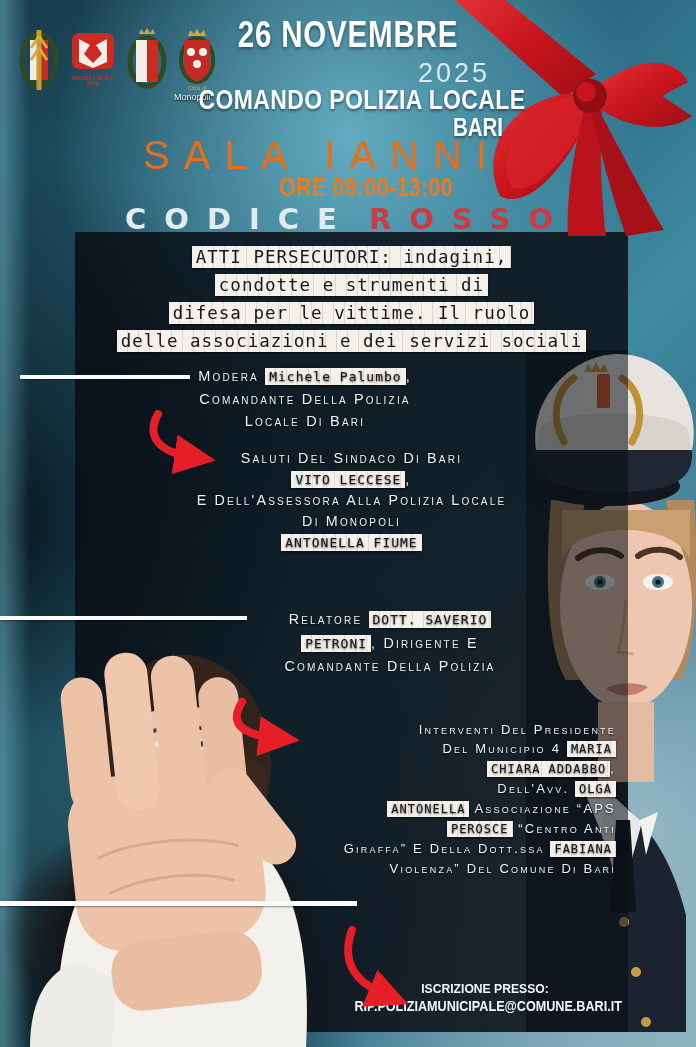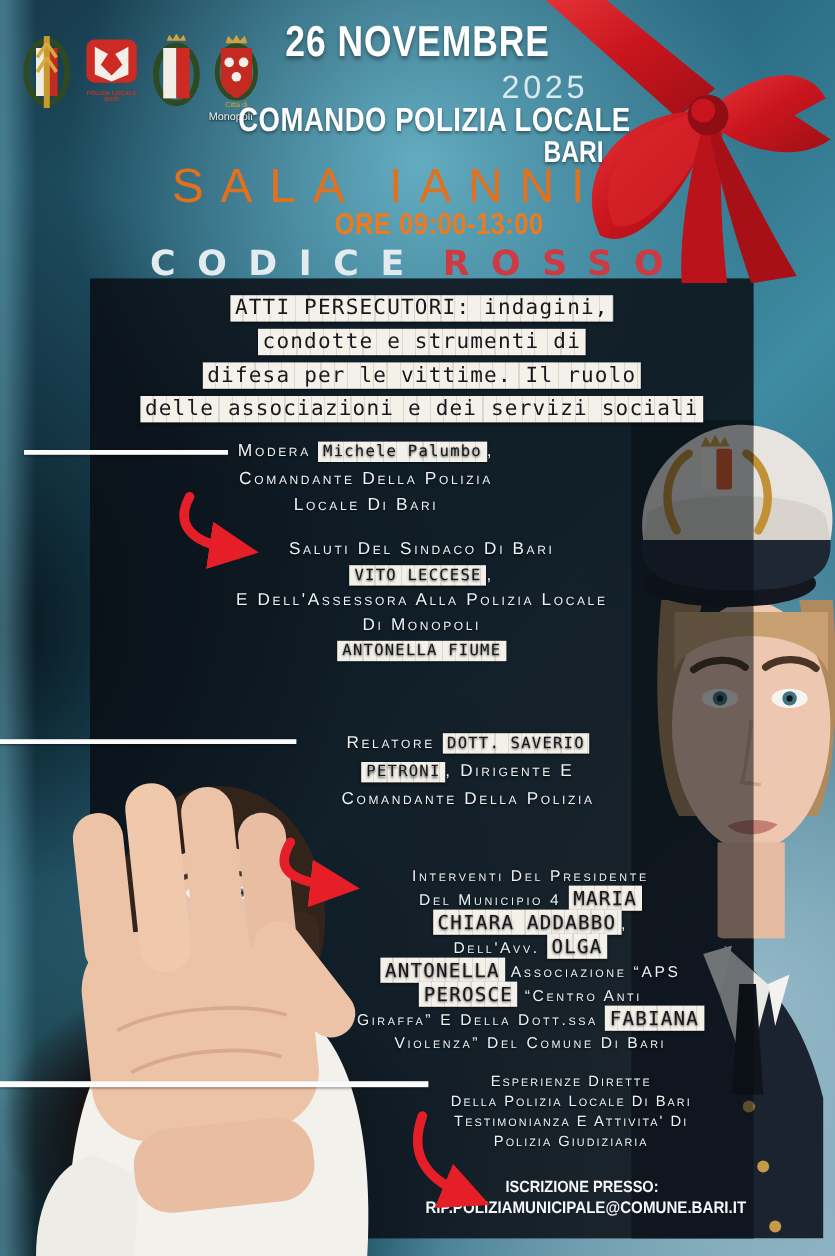--- a/index.html
+++ b/index.html
@@ -54,22 +54,22 @@
   .tline .tape{font-size:17.5px;}
   .topic{left:75px;top:243px;width:553px;text-align:center;z-index:5;}
   
   .prog{z-index:5;text-align:center;color:#eef2f4;
     font-variant:small-caps;letter-spacing:2.2px;text-shadow:0 1px 2px rgba(0,0,0,.7);}
   .prog .pline{white-space:nowrap;}
   .prog .tape{font-size:13px;letter-spacing:1px;}
   .sec-modera{left:75px;top:365px;width:460px;font-size:14.5px;line-height:22px;}
   .sec-saluti{left:75px;top:448px;width:553px;font-size:14.3px;line-height:21px;}
   .sec-relatore{left:228px;top:608px;width:324px;font-size:14.3px;line-height:22.5px;}
-  .sec-interventi{left:268px;top:720px;width:348px;font-size:13px;line-height:19px;}
-  .sec-interventi .tape{font-size:16px;}
+  .sec-interventi{left:268px;top:720px;width:348px;font-size:13px;line-height:19px;text-align:right;}
+  .sec-interventi .tape{font-size:12px;}
   .sec-esperienze{left:348px;top:893px;width:256px;font-size:12.3px;line-height:16.5px;letter-spacing:1.7px;}
   
   .footer{left:340px;top:980px;width:290px;text-align:center;color:#f5f7f9;z-index:5;
     font-weight:bold;transform:scaleX(.9);}
   .footer .f1{font-size:13.5px;line-height:17px;}
   .footer .f2{font-size:14px;line-height:18px;}
   
   .wline{background:#fbfbfb;z-index:6;box-shadow:0 1px 2px rgba(0,0,0,.4);}
   .wl1{left:20px;top:375px;width:170px;height:4px;}
   .wl2{left:0;top:616px;width:247px;height:4px;}
@@ -225,26 +225,20 @@
   <div class="abs prog sec-interventi">
       <div class="pline"><span class="sc">Interventi Del Presidente</span></div>
       <div class="pline"><span class="sc">Del Municipio 4 </span><span class="tape">MARIA</span></div>
       <div class="pline"><span class="tape">CHIARA ADDABBO</span><span class="sc">,</span></div>
       <div class="pline"><span class="sc">Dell'Avv. </span><span class="tape">OLGA</span></div>
       <div class="pline"><span class="tape">ANTONELLA</span><span class="sc"> Associazione “APS</span></div>
       <div class="pline"><span class="tape">PEROSCE</span><span class="sc"> “Centro Anti</span></div>
       <div class="pline"><span class="sc">Giraffa” E Della Dott.ssa </span><span class="tape">FABIANA</span></div>
       <div class="pline"><span class="sc">Violenza” Del Comune Di Bari</span></div>
     </div>
-  <div class="abs prog sec-esperienze">
-      <div class="pline"><span class="sc">Esperienze Dirette</span></div>
-      <div class="pline"><span class="sc">Della Polizia Locale Di Bari</span></div>
-      <div class="pline"><span class="sc">Testimonianza E Attivita' Di</span></div>
-      <div class="pline"><span class="sc">Polizia Giudiziaria</span></div>
-    </div>
 
   <div class="abs photo-left">
     <svg width="352" height="407" viewBox="0 0 352 407">
 
       <ellipse cx="183" cy="125" rx="88" ry="110" fill="#32231b"></ellipse>
       <rect x="98" y="120" width="34" height="190" rx="16" fill="#32231b"></rect>
       <rect x="232" y="120" width="34" height="190" rx="16" fill="#3a281f"></rect>
 
       <ellipse cx="182" cy="108" rx="47" ry="60" fill="#e9c2ab"></ellipse>
       <path d="M137 84 C150 60 215 60 228 84 L228 58 C210 40 155 40 137 58 Z" fill="#2c1f18"></path>

